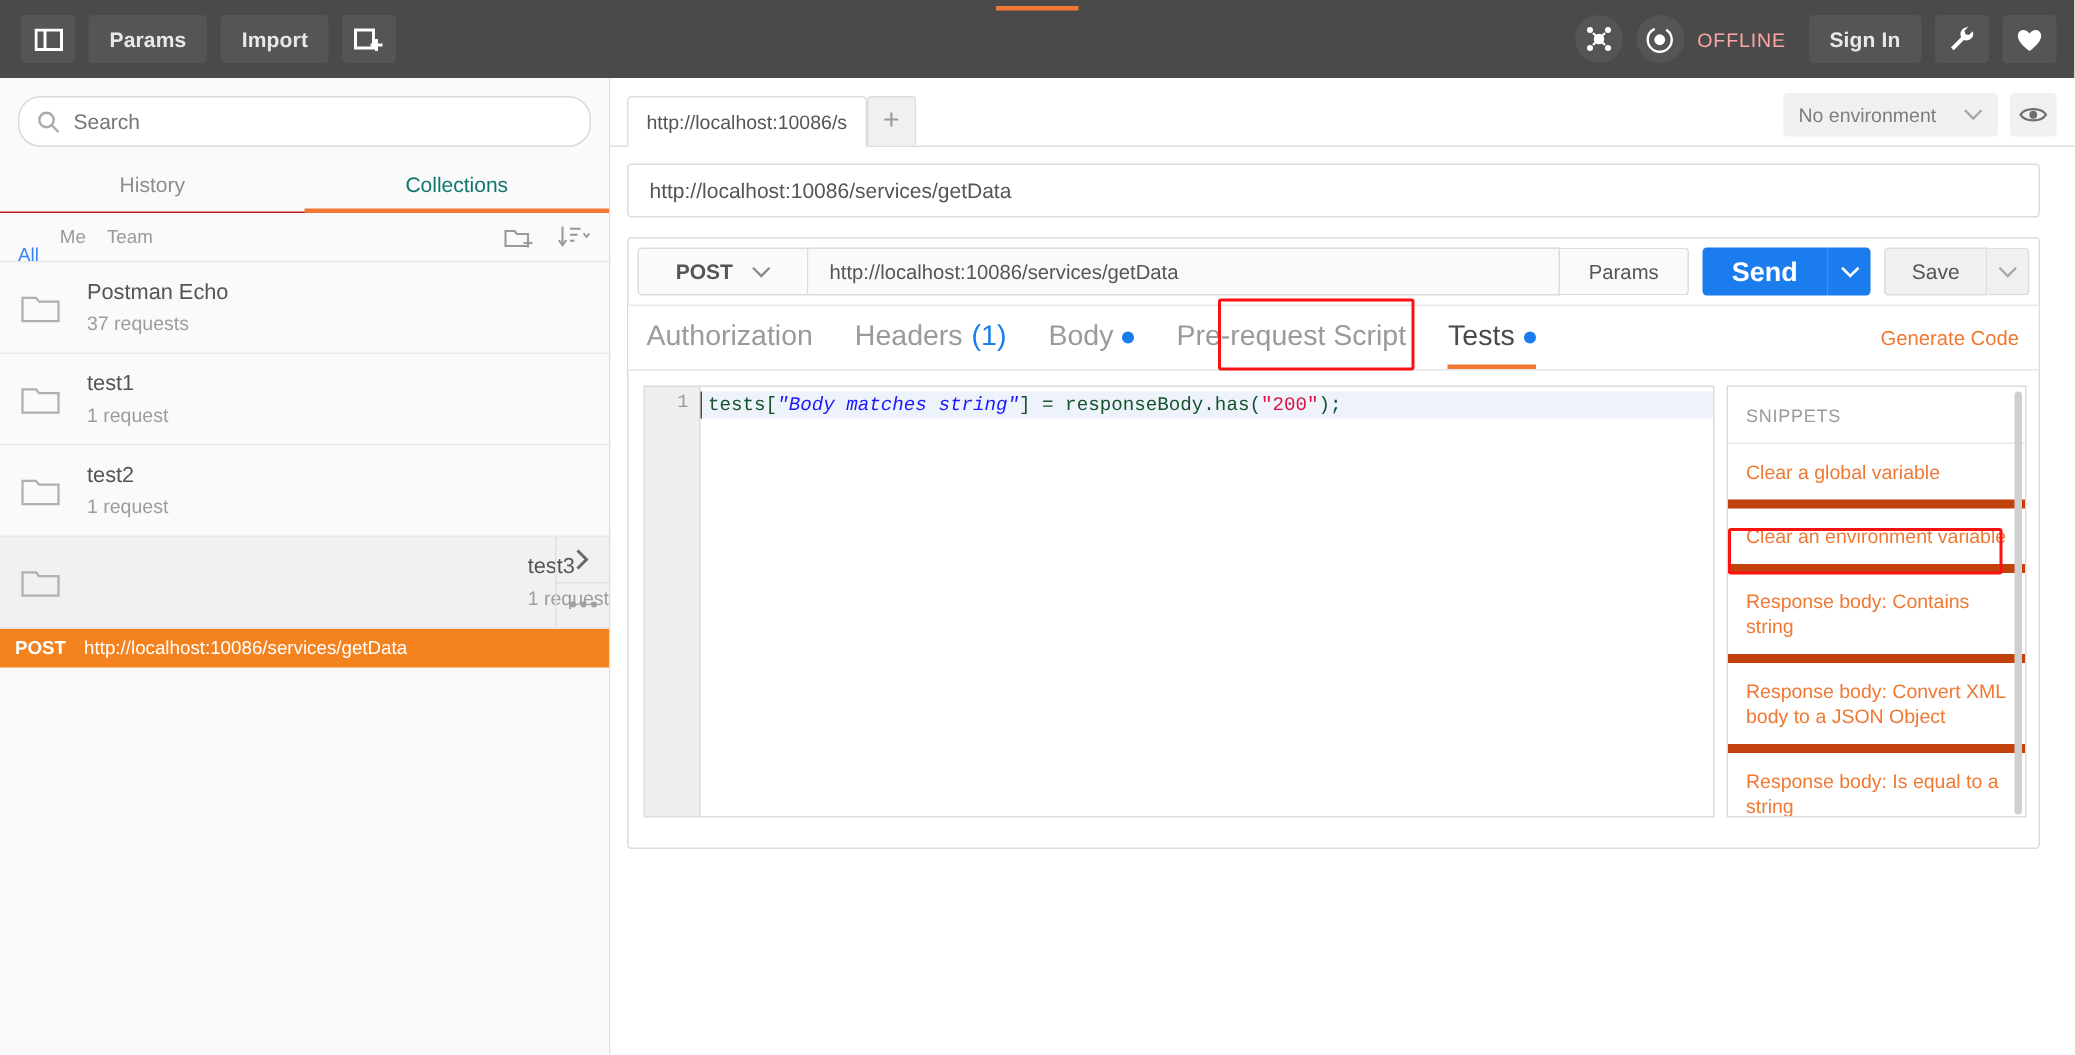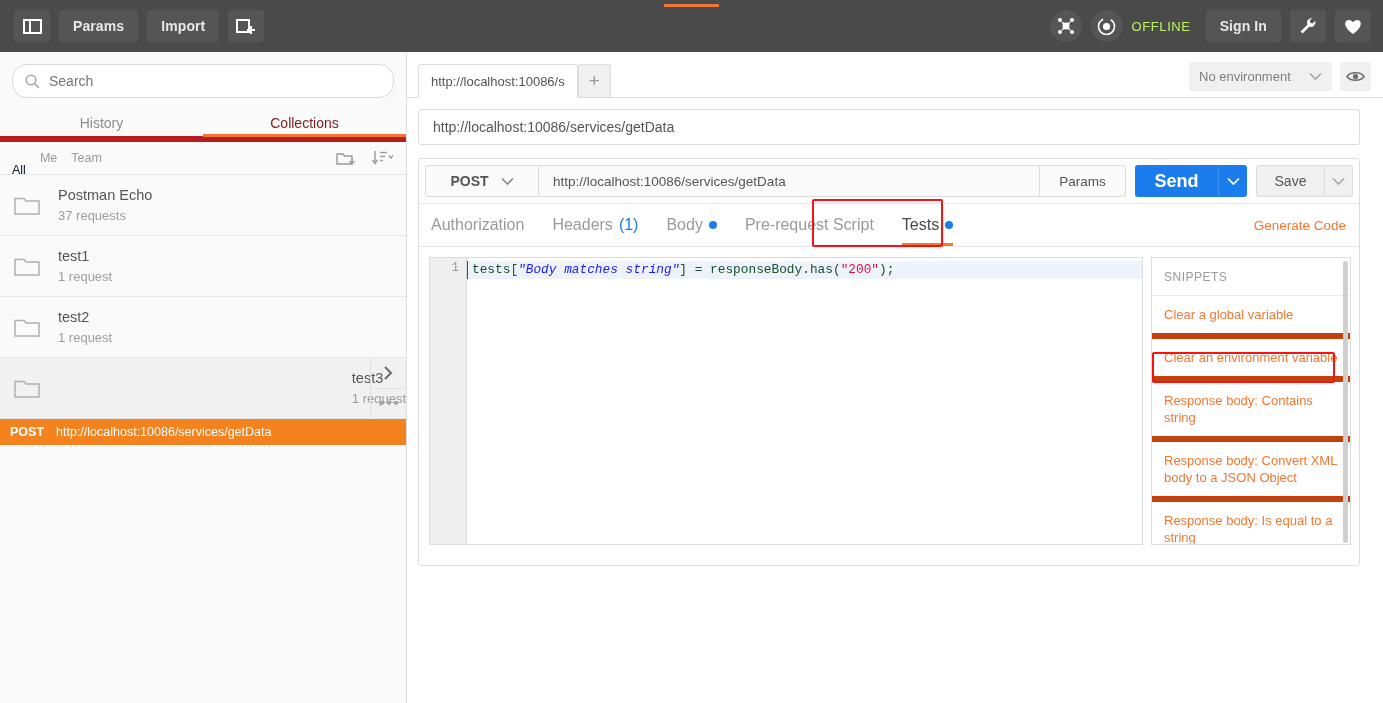--- a/index.html
+++ b/index.html
@@ -41,52 +41,52 @@
   }
 
   #toolbar-right {
     position: absolute; right: 12px; top: 0; height: 52px;
     display: flex; align-items: center; gap: 9px;
   }
   .circ-icon {
     width: 32px; height: 32px; border-radius: 50%; background: #555;
     display: flex; align-items: center; justify-content: center; cursor: pointer;
   }
-  #offline-label { color: #bef264; font-size: 13px; letter-spacing: .6px; margin-right: 6px; }
+  #offline-label { color: #fca5a5; font-size: 13px; letter-spacing: .6px; margin-right: 6px; }
 
   
   #sidebar {
     position: absolute; left: 0; top: 52px; width: 407px; height: 651px;
     background: #fafafa; border-right: 1px solid #dedede;
   }
   #search-wrap { padding: 12px 12px 8px 12px; }
   #search-box {
     height: 30px; border: 1px solid #dadada; border-radius: 15px;
     background: #fff; display: flex; align-items: center; padding: 16px 12px;
   }
   #search-input {
     border: 0; outline: 0; font-size: 14px; color: #8d8d8d; margin-left: 9px;
     flex: 1; background: transparent; font-family: "Liberation Sans", sans-serif;
   }
-  #side-tabs { display: flex; border-bottom: 6px solid #b91c1c; height: 36px; }
+  #side-tabs { display: flex; border-bottom: 1px solid #b91c1c; height: 36px; }
   .stab {
     flex: 1; text-align: center; font-size: 14px; color: #8d8d8d;
     line-height: 35px; position: relative; cursor: pointer;
   }
-  .stab.active { color: #7f1d1d; }
+  .stab.active { color: #0f766e; }
   .stab.active::after {
     content: ""; position: absolute; left: 0; right: 0; bottom: -1px;
     height: 3px; background: #f07832;
   }
   #filter-row {
     height: 33px; display: flex; align-items: center; padding: 0 12px;
     border-bottom: 1px solid #e6e6e6; background: #fafafa;
   }
   .filt { font-size: 12.5px; color: #9a9a9a; margin-right: 14px; cursor: pointer; }
-  .filt.active { color: #0f172a; margin-top: 23px; }
+  .filt.active { color: #3b82f6; margin-top: 23px; }
   #filter-icons { margin-left: auto; display: flex; align-items: center; gap: 16px; }
 
   .coll-item {
     height: 61px; border-bottom: 1px solid #e8e8e8; display: flex;
     align-items: center; padding-left: 14px; background: #fafafa;
     position: relative; cursor: pointer;
   }
   .coll-item.hovered { background: #f1f1f1; justify-content: space-between; }
   .coll-text { margin-left: 18px; }
   .coll-name { font-size: 14.5px; color: #555; line-height: 17px; }
@@ -186,21 +186,21 @@
     width: 28px; background: #f0f0f0; border: 1px solid #dcdcdc; border-left: none;
     display: flex; align-items: center; justify-content: center;
     border-radius: 0 3px 3px 0; cursor: pointer;
   }
 
   #req-tabs {
     height: 43px; display: flex; align-items: center; padding-left: 12px;
     border-bottom: 1px solid #e6e6e6; position: relative; background: #fff;
   }
   .rtab {
-    font-size: 16px; color: #9a9a9a; height: 42px; line-height: 42px;
+    font-size: 19px; color: #9a9a9a; height: 42px; line-height: 42px;
     margin-right: 28px; position: relative; display: flex; align-items: center;
     gap: 6px; cursor: pointer;
   }
   .rtab.active { color: #4a4a4a; }
   .rtab.active::after {
     content: ""; position: absolute; left: 0; right: 0; bottom: 0;
     height: 3px; background: #f07832;
   }
   .blue-dot { width: 8px; height: 8px; border-radius: 50%; background: #1a7ced; display: inline-block; }
   .count-badge { color: #1a7ced; }

